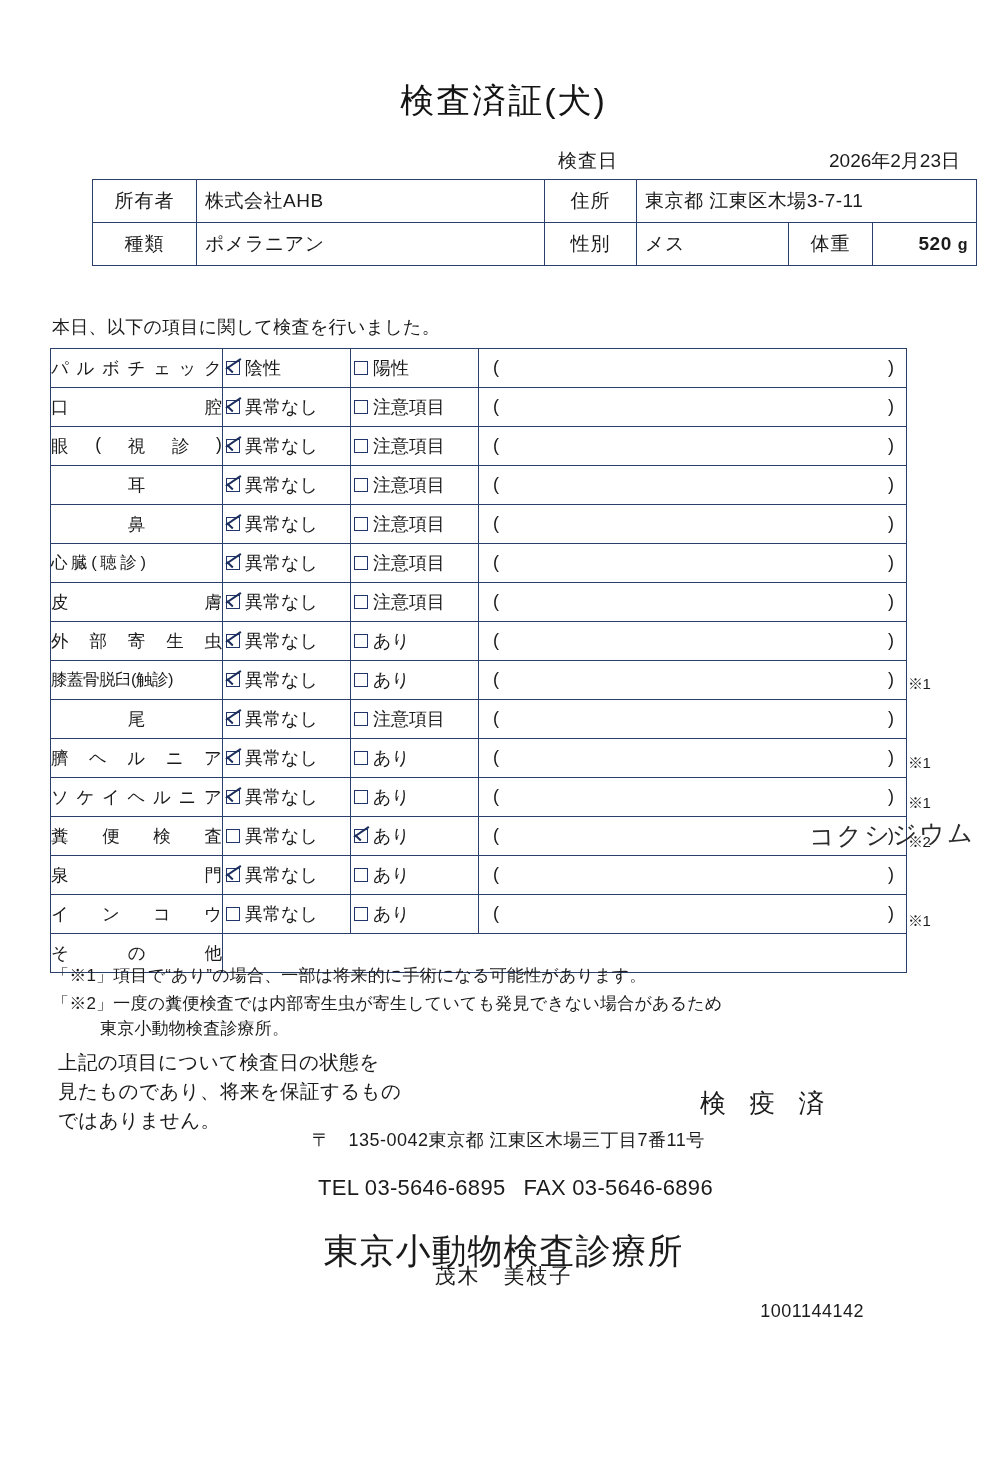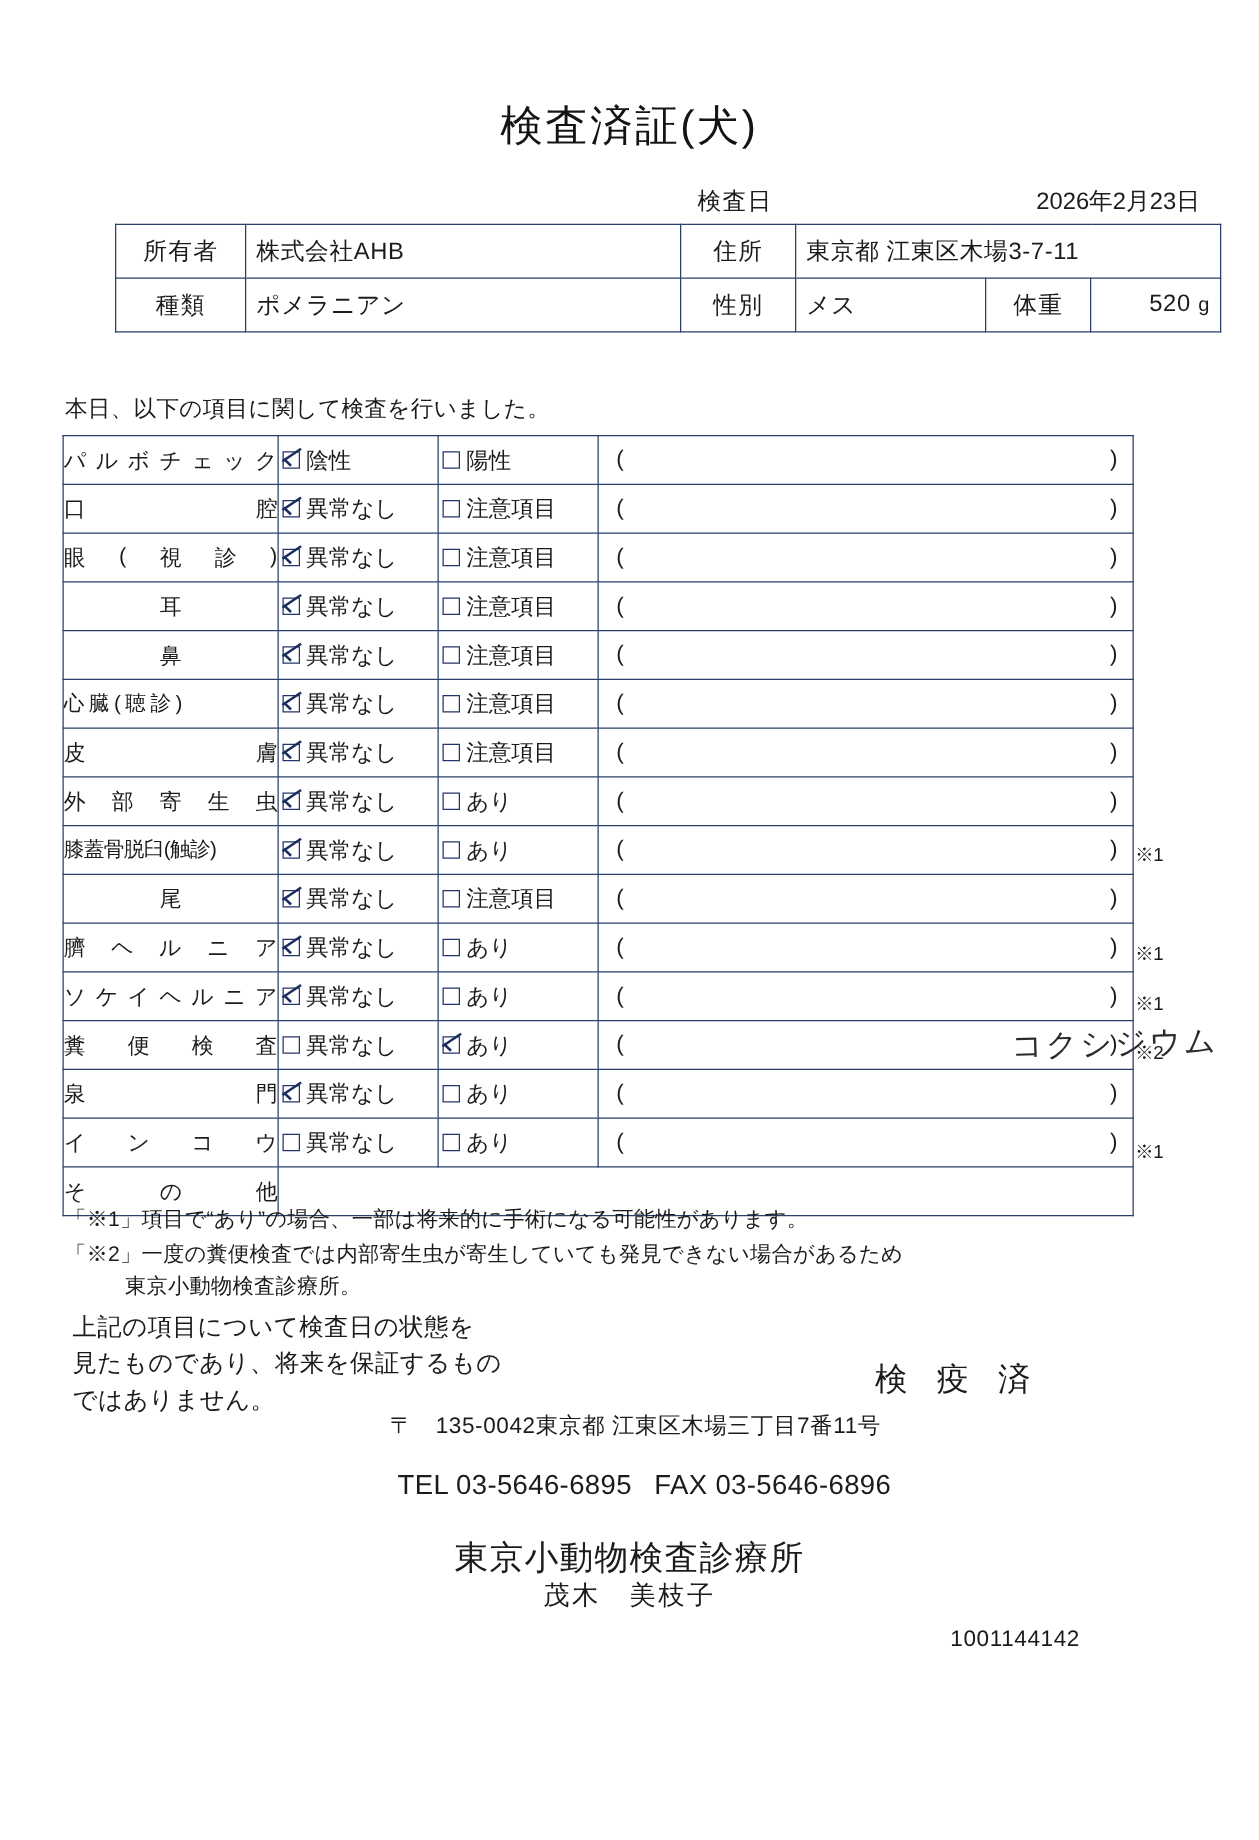--- a/index.html
+++ b/index.html
@@ -78,20 +78,21 @@
     letter-spacing: 1px;
     font-size: 19px;
   }
   .val {
     font-size: 19px;
     letter-spacing: 0.5px;
   }
   .val-num-right {
     text-align: right;
     padding-right: 8px;
+    font-weight: bold;
   }
   .wunit { font-size: 16px; padding-left: 6px; }
 
   
   .intro {
     position: absolute;
     left: 52px; top: 315px;
     font-size: 18px;
     letter-spacing: 0.3px;
   }
@@ -226,21 +227,21 @@
     font-size: 22px;
     letter-spacing: 0.3px;
     white-space: nowrap;
   }
   .tel .gap { display: inline-block; width: 18px; }
   .clinic {
     position: absolute;
     left: 0; top: 1228px;
     width: 1007px;
     text-align: center;
-    font-size: 27px;
+    font-size: 35px;
     letter-spacing: 1px;
   }
   .doctor {
     position: absolute;
     left: 0; top: 1262px;
     width: 1007px;
     text-align: center;
     font-size: 21px;
     letter-spacing: 2px;
   }

